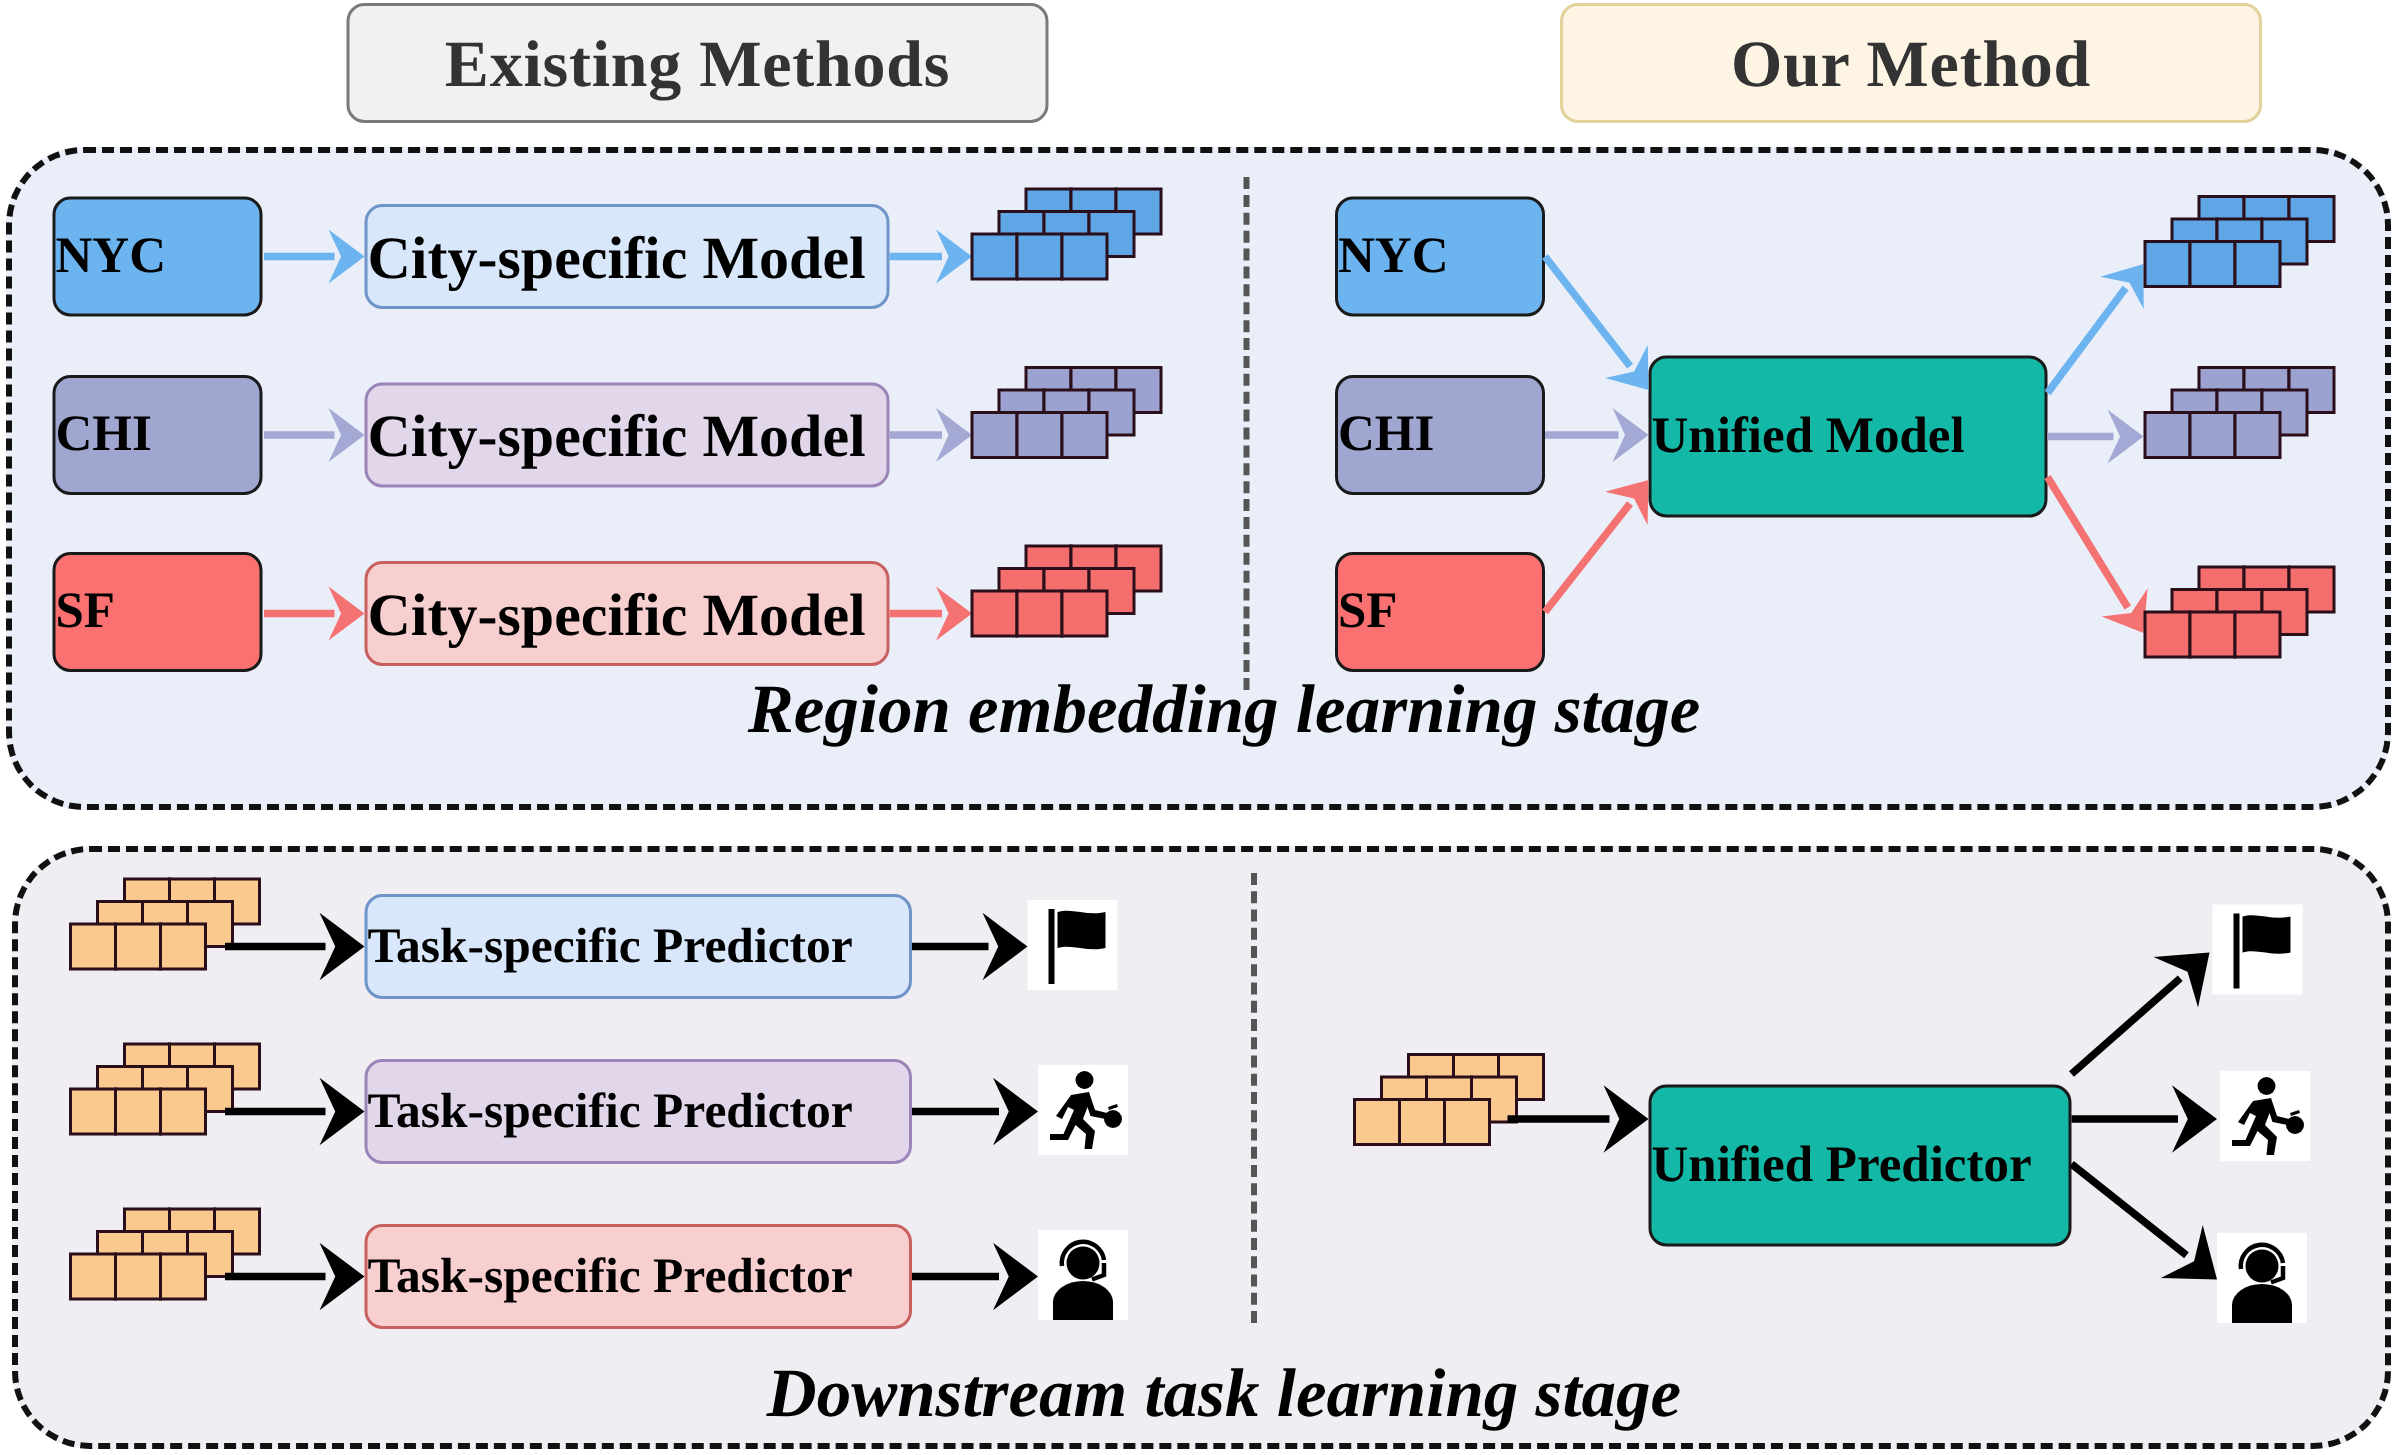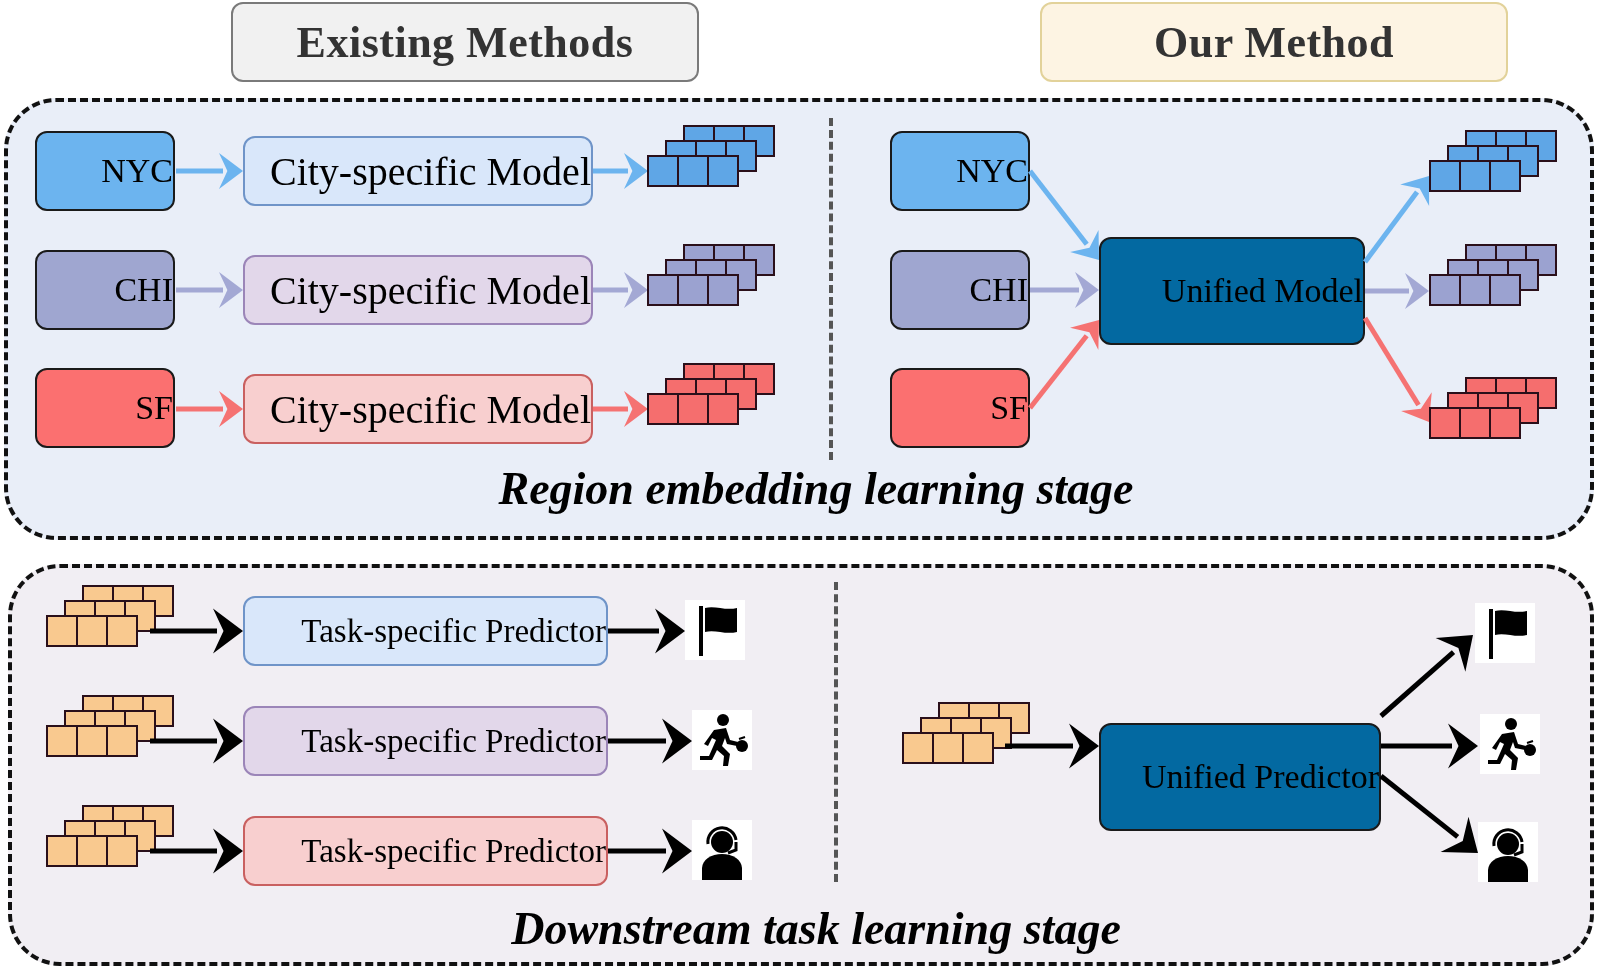--- a/index.html
+++ b/index.html
@@ -8,43 +8,43 @@
   .abs { position:absolute; box-sizing:border-box; }
   .header { border-radius:12px; display:flex; align-items:center; justify-content:center;
             font-weight:bold; font-size:44px; color:#333333; letter-spacing:0.5px; }
   .header.existing { left:191px; top:2px; width:468px; height:80px; background:#f1f1f1; border:2px solid #7a7a7a;margin-left:40px; }
   .header.ours { left:1040px; top:2px; width:468px; height:80px; background:#fdf4e3; border:2px solid #e2d29a; }
   .stage { border:4px dashed #111; border-radius:52px; }
   .stage.region { left:4px; top:98px; width:1590px; height:442px; background:#e9eef8; }
   .stage.downstream { left:8px; top:564px; width:1586px; height:402px; background:#f1eef3; }
   .stage-label { font-style:italic; font-weight:bold; font-size:46px; color:#000; white-space:nowrap;
                  transform:translateX(-50%); }
-  .box { border-radius:12px; display:flex; align-items:center; justify-content:flex-end;
-         font-weight:normal; color:#000; white-space:nowrap; }
+  .box { border-radius:12px; display:flex; align-items:center; justify-content:flex-start;
+         font-weight:bold; color:#000; white-space:nowrap; }
   .city { width:140px; height:80px; border:2.5px solid #1a1a1a; font-size:34px; }
   .model { height:70px; font-size:40px; border-width:2px; border-style:solid; }
   .pred { height:70px; font-size:33px; border-width:2px; border-style:solid; }
-  .unified { border:2.5px solid #1a1a1a; background:#0369a1; font-size:34px; }
+  .unified { border:2.5px solid #1a1a1a; background:#14b8a6; font-size:34px; }
   svg.overlay { position:absolute; left:0; top:0; width:1600px; height:970px; pointer-events:none; }
   .icon-tile { background:#ffffff; }
 </style>
 </head>
 <body>
 
 <div class="abs header existing">
   <span>Existing Methods</span>
 </div>
 <div class="abs header ours">
   <span>Our Method</span>
 </div>
 
 <div class="abs stage region"></div>
 <div class="abs stage downstream"></div>
 
-<div class="abs stage-label" style="left:816px; top:462px;">Region embedding learning stage</div>
+<div class="abs stage-label" style="left:816px; top:446px;">Region embedding learning stage</div>
 <div class="abs stage-label" style="left:816px; top:884px;margin-top:18px;">Downstream task learning stage</div>
 
 <div class="abs" style="left:829px; top:118px; width:0; height:342px; border-left:4px dashed #555;"></div>
 <div class="abs" style="left:834px; top:582px; width:0; height:300px; border-left:4px dashed #555;"></div>
 
 <div class="abs box city" id="ex-city-0" style="left: 35px; top: 131px; background: rgb(108, 180, 239);">
     <span>NYC</span>
   </div>
 <div class="abs box city" id="ex-city-1" style="left: 35px; top: 250px; background: rgb(159, 166, 208);">
     <span>CHI</span>

